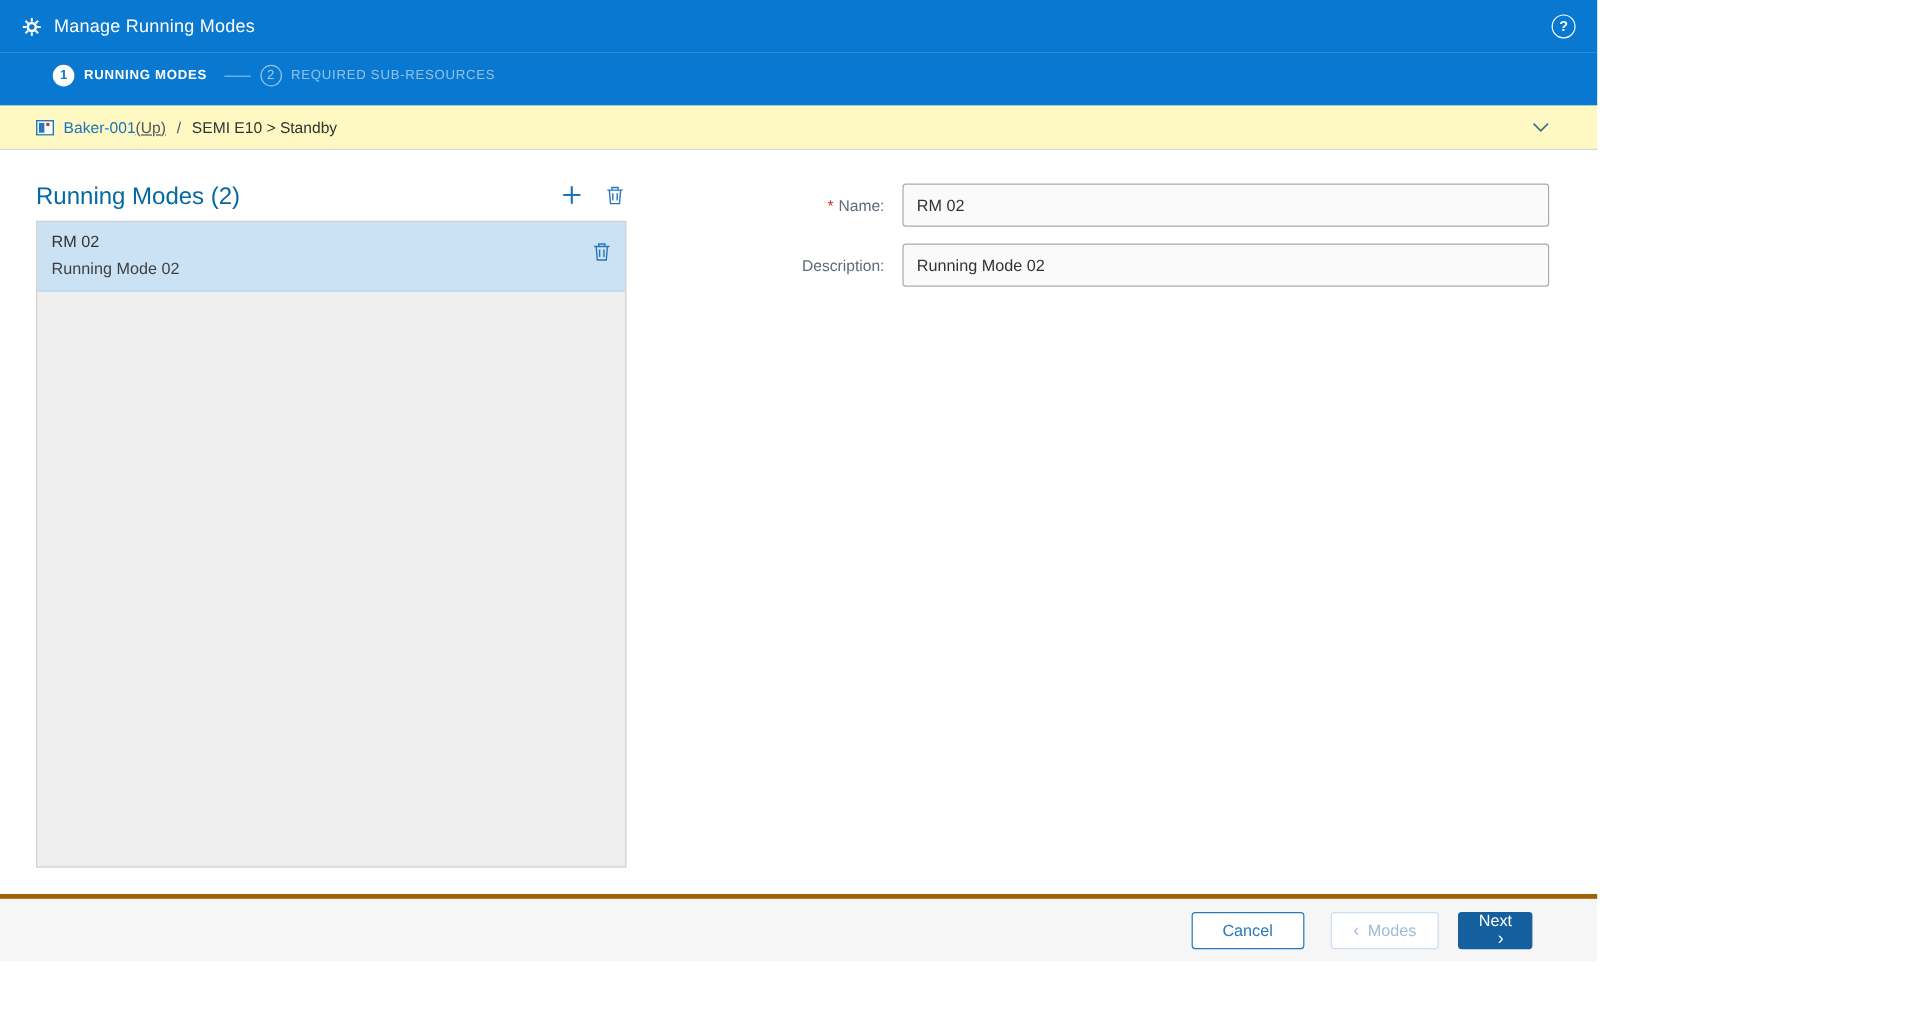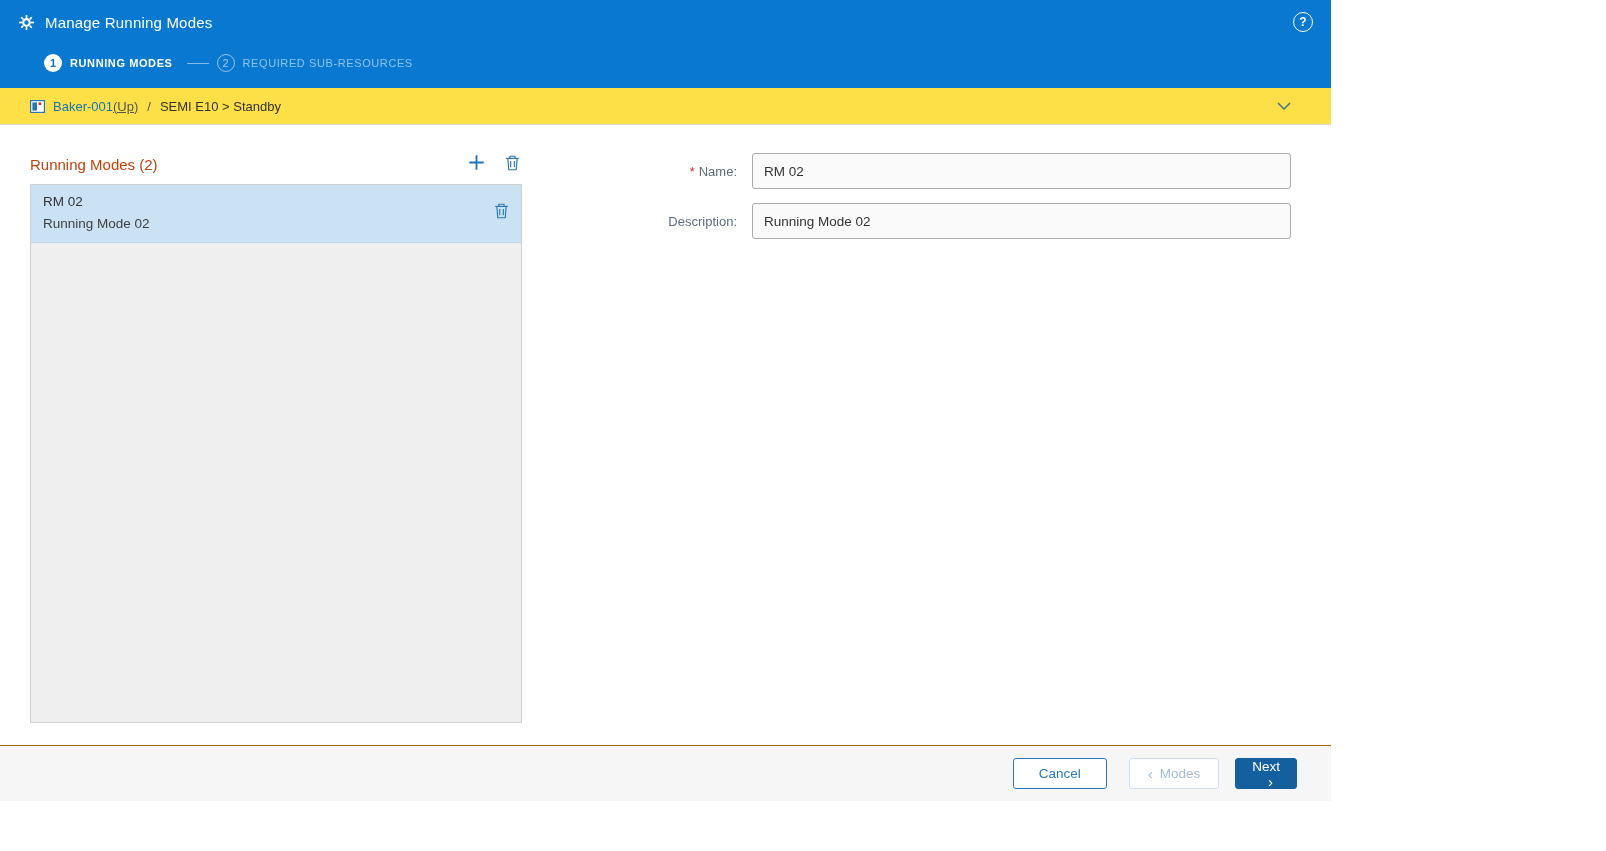--- a/index.html
+++ b/index.html
@@ -40,39 +40,39 @@
     background: transparent; border: 1px solid rgba(255,255,255,.55);
     color: rgba(255,255,255,.6); font-weight: 400;
   }
   .step-label { margin-left: 8px; font-size: 11px; letter-spacing: .6px; }
   .step.active .step-label { color: #ffffff; font-weight: 700; }
   .step.inactive .step-label { color: rgba(255,255,255,.55); font-weight: 400; }
   .connector { width: 22px; height: 1px; background: rgba(255,255,255,.5); margin: 0 8px 0 14px; }
 
   
   .breadcrumb {
-    height: 37px; background: #fde047; border-bottom: 1px solid #d8d8d8;
+    height: 37px; background: #fef9c3; border-bottom: 1px solid #d8d8d8;
     display: flex; align-items: center; padding: 0 36px 0 30px; flex: 0 0 auto;
     font-size: 13px;
   }
   .breadcrumb .crumb-icon { display: flex; align-items: center; margin-right: 8px; }
   .crumb-link { color: #1c74b8; cursor: pointer; }
   .crumb-state { color: #555555; margin-left: 0; text-decoration: underline; }
   .crumb-sep { color: #555555; margin: 0 9px; }
   .crumb-path { color: #333333; }
   .crumb-toggle { margin-left: auto; cursor: pointer; display: flex; align-items: center; padding: 4px; }
 
   
   .content {
     height: 620px; display: flex; padding: 28px 40px 22px 30px; gap: 44px;
     flex: 0 0 auto;
   }
   .left-col { width: 492px; display: flex; flex-direction: column; flex: 0 0 auto; }
   .panel-head { display: flex; align-items: center; margin-bottom: 9px; height: 22px; }
-  .panel-title { font-size: 15px; color: #c2410c; }
+  .panel-title { font-size: 20px; color: #0369a1; }
   .panel-actions { margin-left: auto; display: flex; align-items: center; gap: 16px; }
   .icon-btn { background: none; border: none; cursor: pointer; display: flex; align-items: center; padding: 2px; }
 
   .rm-list {
     flex: 1; background: #efefef; border: 1px solid #cfcfcf; overflow-y: auto;
   }
   .rm-item {
     padding: 6px 12px 8px 12px; border-bottom: 1px solid #dadada; cursor: pointer;
     display: flex; align-items: center;
   }
@@ -99,23 +99,23 @@
 
   
   .comments {
     height: 50px; border-top: 1px solid #dddddd; display: flex; align-items: flex-start;
     padding: 12px 22px 0 30px; flex: 0 0 auto; font-size: 13px; color: #5d6b7a;
   }
   .comments .collapse { margin-left: auto; cursor: pointer; display: flex; align-items: center; padding: 3px; }
 
   
   .footer {
-    height: 56px; background: #f6f6f6; border-top: 1px solid #a16207;
+    height: 56px; background: #f6f6f6; border-top: 4px solid #a16207;
     display: flex; align-items: center; justify-content: flex-end;
-    padding: 0 34px; flex: 0 0 auto;
+    padding: 0 54px; flex: 0 0 auto;
   }
   .btn {
     height: 31px; border-radius: 3px; font-size: 13.5px; cursor: pointer;
     display: inline-flex; align-items: center; justify-content: center;
     font-family: "Liberation Sans", "DejaVu Sans", sans-serif;
   }
   .btn-cancel {
     background: #ffffff; border: 1px solid #2878b8; color: #2878b8;
     padding: 0 25px; margin-right: 22px;
   }

